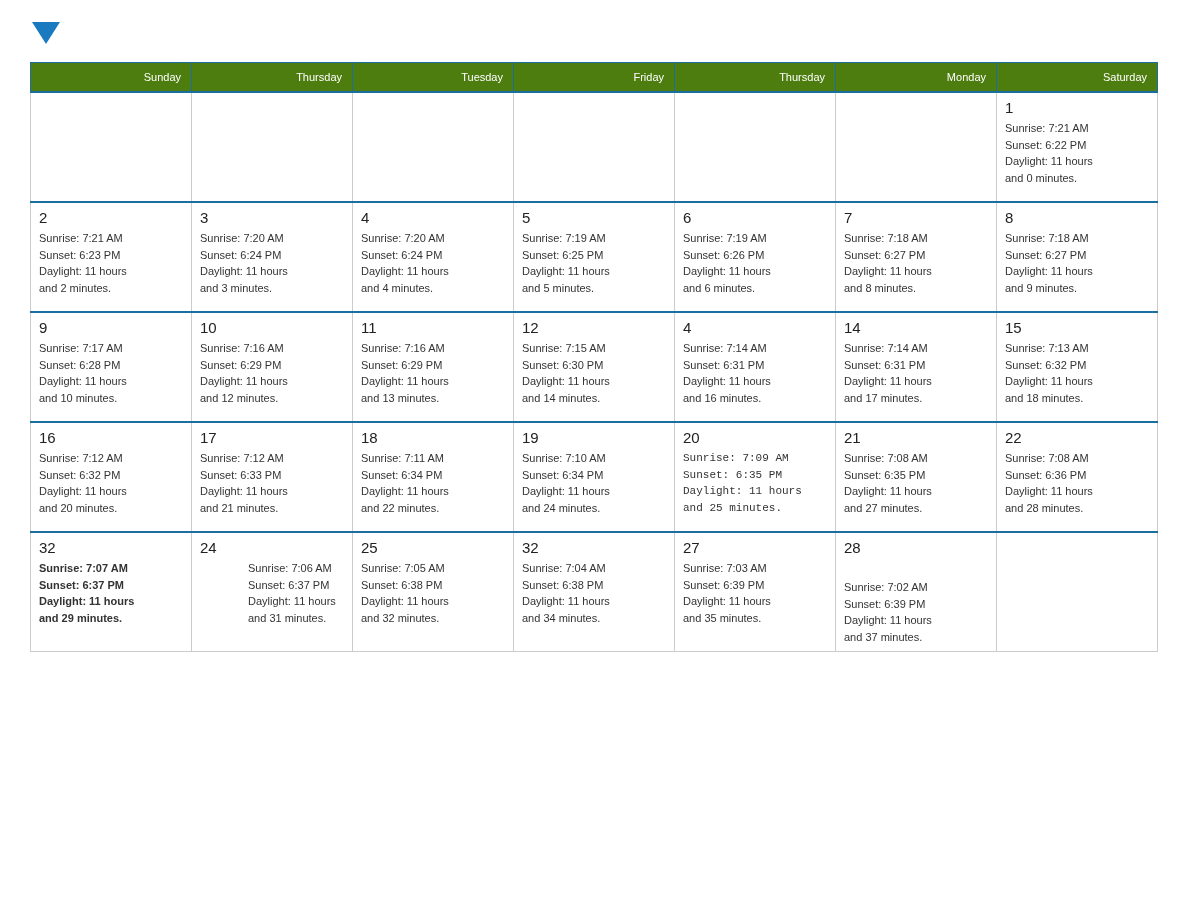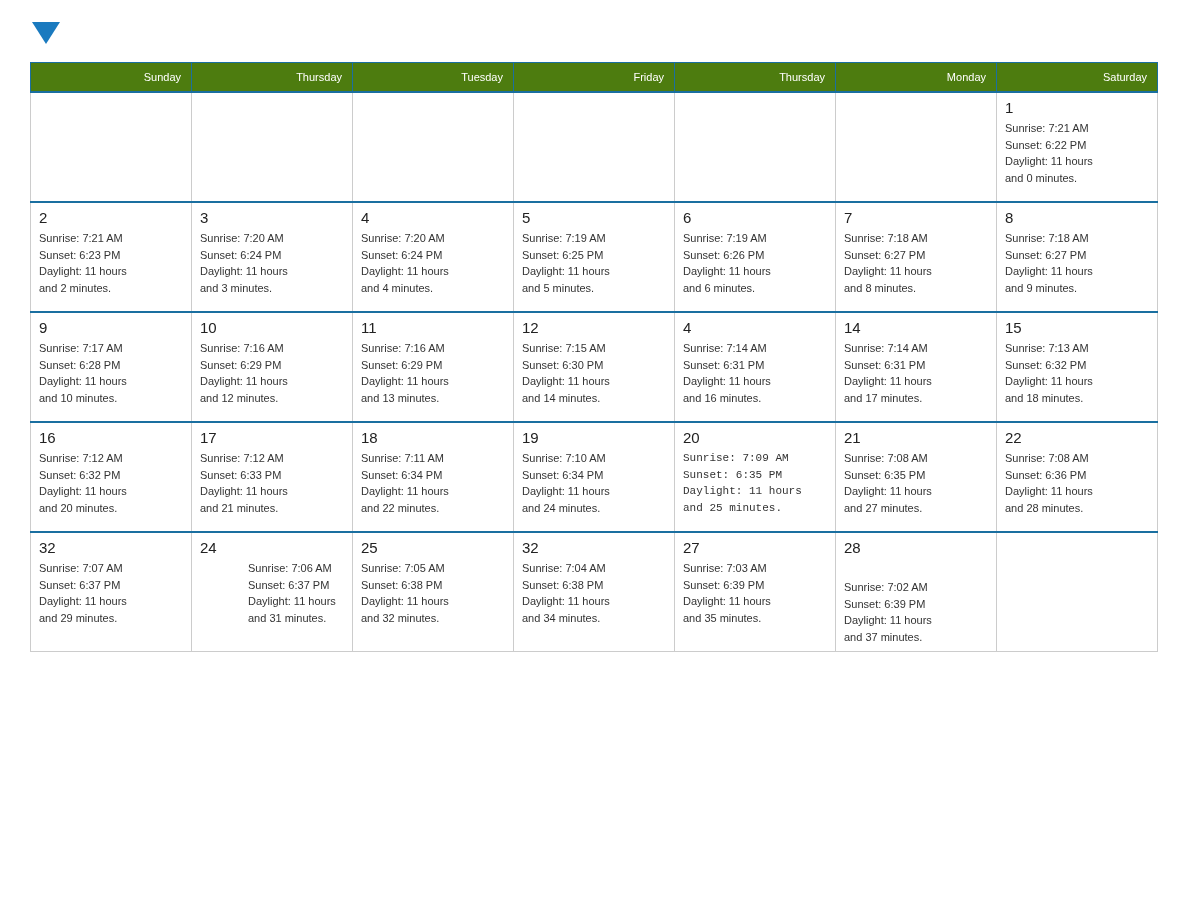--- a/index.html
+++ b/index.html
@@ -278,21 +278,21 @@
           <div class="day-number">22</div>
           <div class="day-info" style="white-space: pre-line;">Sunrise: 7:08 AM
 Sunset: 6:36 PM
 Daylight: 11 hours
 and 28 minutes.</div>
         </td>
       </tr>
       <tr>
         <td>
           <div class="day-number">32</div>
-          <div class="day-info" style="white-space: pre-line;">Sunrise: 7:07 AM
+          <div class="day-info" style="white-space: pre-line; font-weight: bold;">Sunrise: 7:07 AM
 Sunset: 6:37 PM
 Daylight: 11 hours
 and 29 minutes.</div>
         </td>
         <td>
           <div class="day-number">24</div>
           <div class="day-info" style="white-space: pre-line; margin-left: 48px;">Sunrise: 7:06 AM
 Sunset: 6:37 PM
 Daylight: 11 hours
 and 31 minutes.</div>

